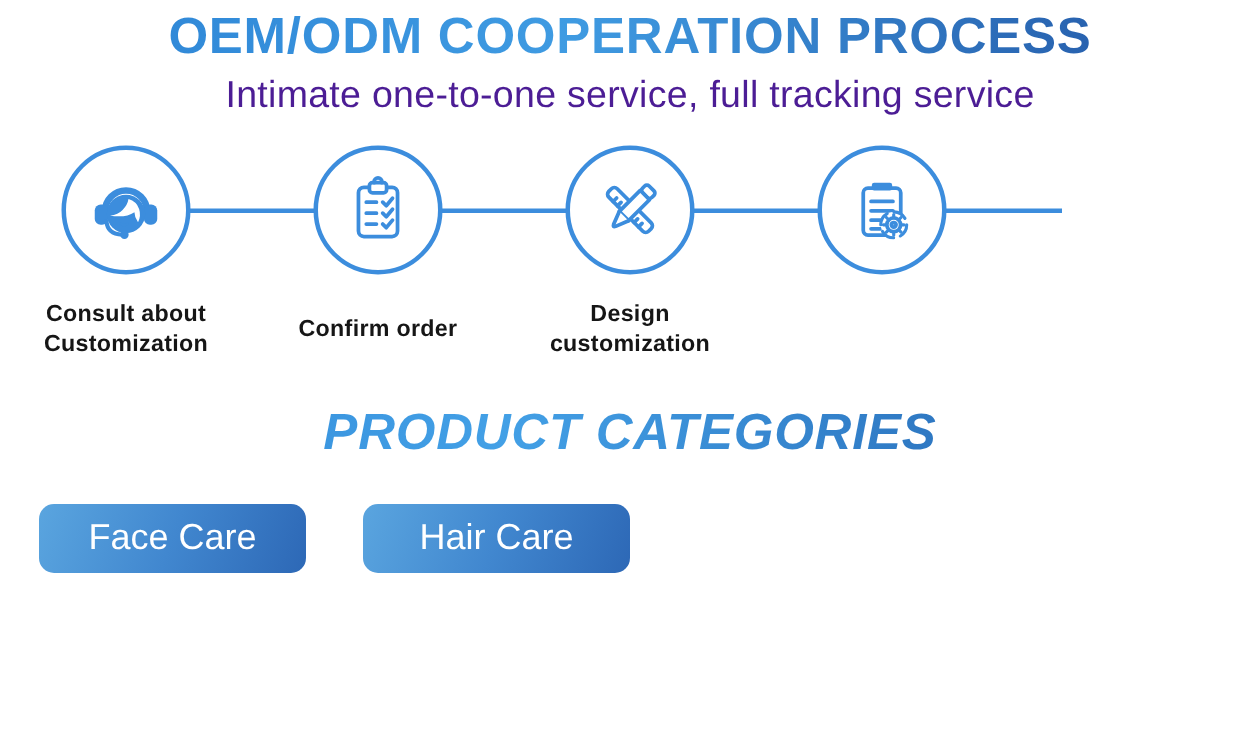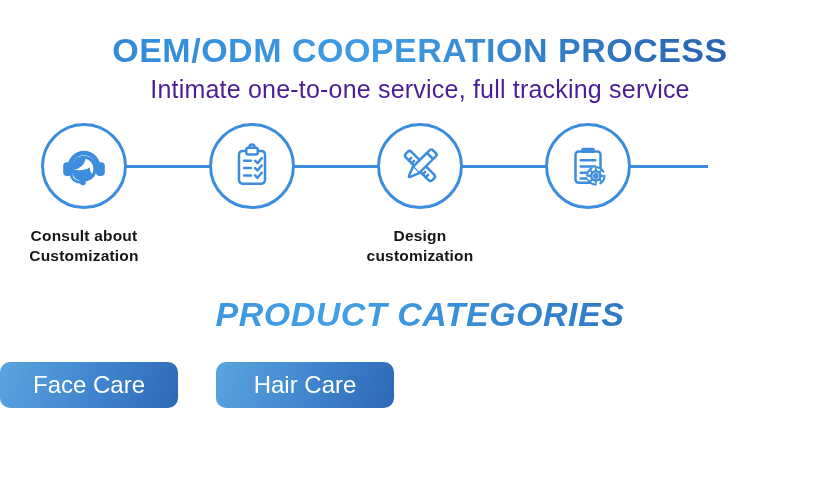--- a/index.html
+++ b/index.html
@@ -1,20 +1,20 @@
 <!DOCTYPE html>
 <html><head>
 <meta charset="utf-8">
 <style>
   html,body{margin:0;padding:0;background:#ffffff;}
   body{width:840px;height:487px;overflow:hidden;font-family:"Liberation Sans",sans-serif;}
   .page{position:relative;width:840px;height:487px;background:#fff;text-align:center;}
 
   .main-title{
-    margin:0;padding-top:31px;
+    margin:0;padding-top:5px;
     font-size:34px;font-weight:bold;letter-spacing:.5px;line-height:39px;
     background:linear-gradient(90deg,#2b82d4 0%,#3f9be2 45%,#21509f 100%);
     -webkit-background-clip:text;background-clip:text;color:transparent;
   }
   .subtitle{
     margin-top:5px;font-size:25px;line-height:29px;color:#4c1d95;letter-spacing:.2px;
   }
 
   .process{position:relative;width:792px;margin-top:19px;height:143px;}
   .connector-line{position:absolute;left:84px;right:84px;top:41.5px;height:3px;background:#3c8ddd;}
@@ -30,21 +30,21 @@
     font-size:15.5px;font-weight:600;color:#161616;line-height:1.28;letter-spacing:.2px;
   }
   .step-label span{display:block;}
 
   .cat-title{
     margin:28px 0 0 0;
     font-size:34px;font-weight:bold;letter-spacing:.5px;line-height:40px;
     background:linear-gradient(90deg,#2e86d6 0%,#43a0e6 40%,#1f5aa8 100%);
     -webkit-background-clip:text;background-clip:text;color:transparent;font-style:italic;
   }
-  .btn-grid{margin-top:28px;display:flex;flex-direction:row;gap:25px;align-items:flex-end;}
+  .btn-grid{margin-top:28px;display:flex;flex-direction:column;gap:25px;align-items:flex-start;padding-left:26px;}
   .btn-row{display:flex;gap:38px;justify-content:center;}
   .cat-btn{
     width:178px;height:46px;border:none;border-radius:10px;
     background:linear-gradient(110deg,#5aa5df 0%,#4187cf 50%,#2d68b6 100%);
     color:#ffffff;font-size:24px;font-family:inherit;cursor:pointer;
     display:flex;align-items:center;justify-content:center;
   }
 </style>
 </head>
 <body>
@@ -79,20 +79,24 @@
 
       <div class="step">
         <div class="circle">
           <svg class="icon-svg" viewBox="0 0 48 48" fill="none" stroke="#3c8ddd" stroke-width="2.4" stroke-linecap="round" stroke-linejoin="round">
             <rect x="11.5" y="9.5" width="25" height="31.5" rx="3.5"></rect>
             <rect x="18.5" y="6.5" width="11" height="6.5" rx="2" fill="#ffffff"></rect>
             <path d="M21.5 6.5 v-0.6 a2.5 2.5 0 0 1 5 0 v0.6"></path>
             <path d="M16.5 19 h6.5 M16.5 26 h6.5 M16.5 33 h6.5"></path>
             <path d="M27 19 l2.3 2.3 l4 -4.8 M27 26 l2.3 2.3 l4 -4.8 M27 33 l2.3 2.3 l4 -4.8"></path>
           </svg>
+        </div>
+        <div class="step-label">
+          <span>Confirm order</span>
+          <span></span>
         </div>
       </div>
 
       <div class="step">
         <div class="circle">
           <svg class="icon-svg" viewBox="0 0 48 48" fill="none" stroke="#3c8ddd" stroke-width="2.4" stroke-linecap="round" stroke-linejoin="round">
             <g transform="rotate(-45 24 24)">
               <rect x="20.2" y="6" width="7.6" height="36" rx="2.6" fill="#ffffff"></rect>
               <path d="M20.2 12.5 h3.2 M20.2 16.5 h3.2 M20.2 31.5 h3.2 M20.2 35.5 h3.2"></path>
             </g>

